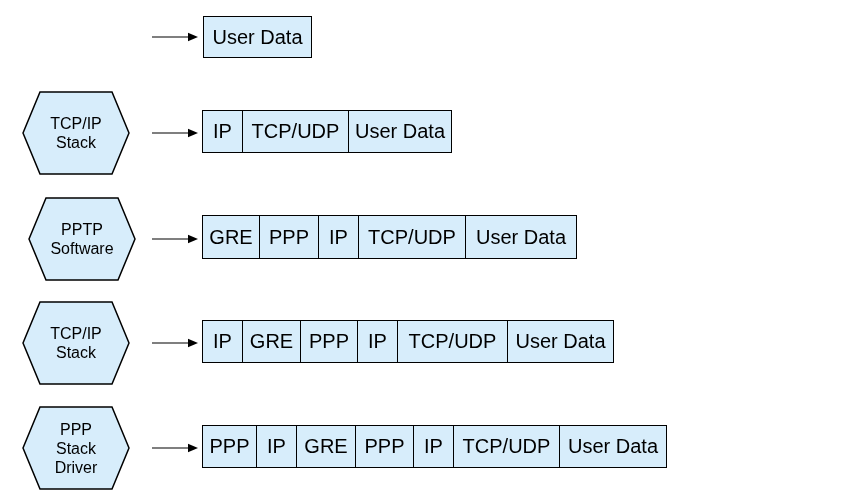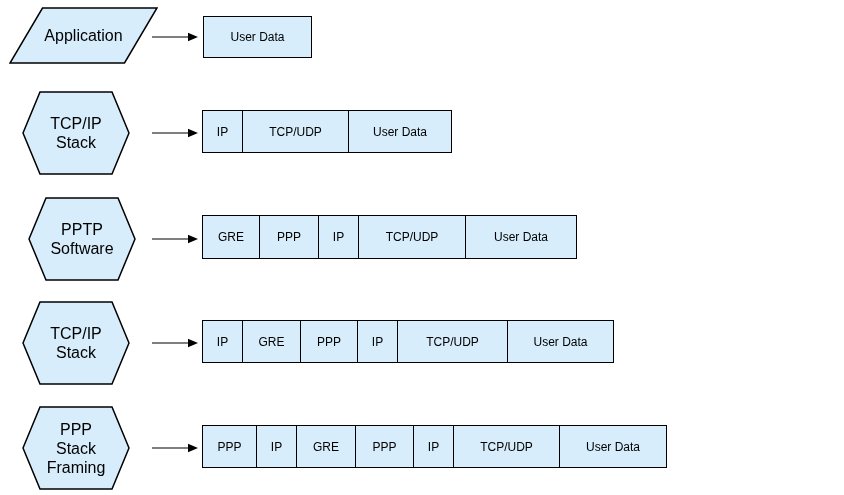--- a/index.html
+++ b/index.html
@@ -27,41 +27,33 @@
   .arrow { position: absolute; display: block; }
   .pktrow {
     position: absolute;
     display: flex;
     border: 1.5px solid var(--shape-border, #000);
     background: var(--shape-fill, #D7EDFB);
     box-sizing: border-box;
   }
   .pbox {
     display: flex; align-items: center; justify-content: center;
-    font-size: 12px;
+    font-size: 20px;
     white-space: nowrap;
     border-right: 1.5px solid var(--shape-border, #000);
     box-sizing: border-box;
     flex: none;
   }
   .pbox:last-child { border-right: none; }
 </style>
 </head>
 <body>
 
 <div id="canvas">
 
-  <div class="shape" style="left:9px; top:7px; width:149px; height:57px">
-    <svg width="149" height="57" viewBox="0 0 149 57">
-      <polygon points="33.5,1 148,1 115.5,56 1,56" stroke="#000000" stroke-width="1.5" fill="#D7EDFB"></polygon>
-    </svg>
-    <div class="shape-label">
-      <div>Application</div>
-    </div>
-  </div>
   <svg class="arrow" style="left:152px; top:31px" width="46" height="12" viewBox="0 0 46 12">
     <line x1="0" y1="6" x2="37" y2="6" stroke="#000" stroke-width="1.2"></line>
     <polygon points="36,1.8 46,6 36,10.2" fill="#000"></polygon>
   </svg>
   <div class="pktrow" style="left:203px; top:16px; height:42px">
     <div class="pbox" style="width:107px">User Data</div>
   </div>
 
   <div class="shape" style="left:22px; top:91px; width:108px; height:84px">
     <svg width="108" height="84" viewBox="0 0 108 84">
@@ -125,21 +117,21 @@
     <div class="pbox" style="width:105px">User Data</div>
   </div>
 
   <div class="shape" style="left:22px; top:406px; width:108px; height:84px">
     <svg width="108" height="84" viewBox="0 0 108 84">
       <polygon points="1,42 18,1 90,1 107,42 90,83 18,83" stroke="#000000" stroke-width="1.5" fill="#D7EDFB"></polygon>
     </svg>
     <div class="shape-label">
       <div>PPP</div>
       <div>Stack</div>
-      <div>Framing</div>
+      <div>Driver</div>
     </div>
   </div>
   <svg class="arrow" style="left:152px; top:442px" width="46" height="12" viewBox="0 0 46 12">
     <line x1="0" y1="6" x2="37" y2="6" stroke="#000" stroke-width="1.2"></line>
     <polygon points="36,1.8 46,6 36,10.2" fill="#000"></polygon>
   </svg>
   <div class="pktrow" style="left:202px; top:425px; height:43px">
     <div class="pbox" style="width:54px">PPP</div>
     <div class="pbox" style="width:40px">IP</div>
     <div class="pbox" style="width:59px">GRE</div>

